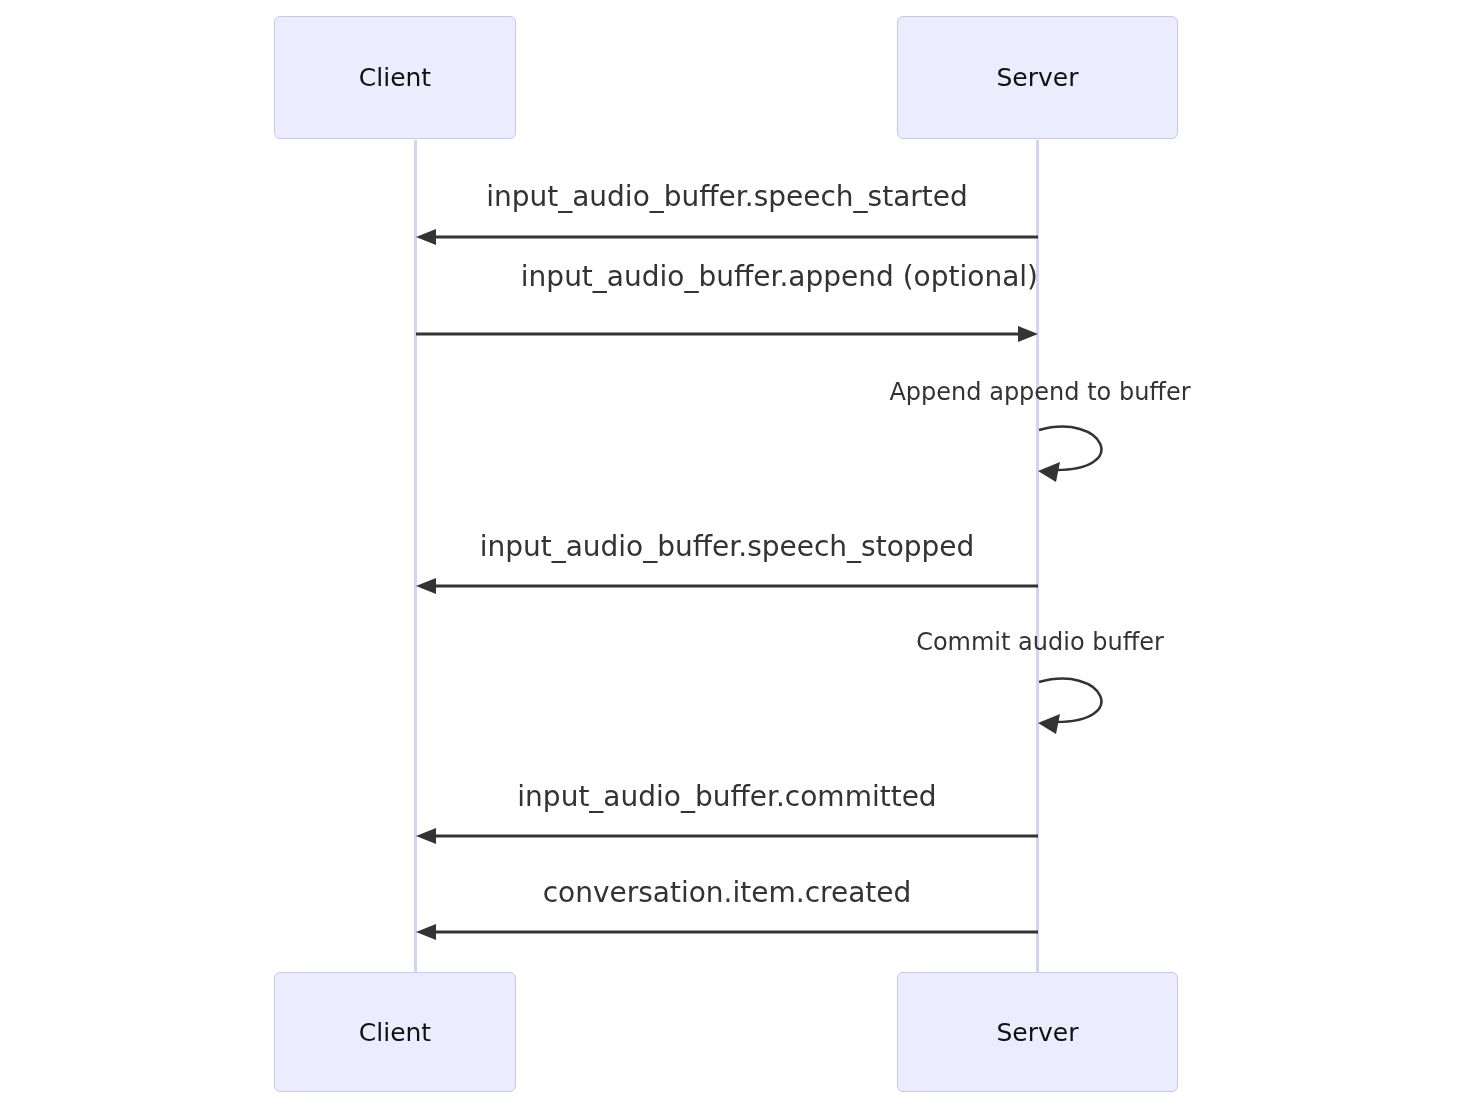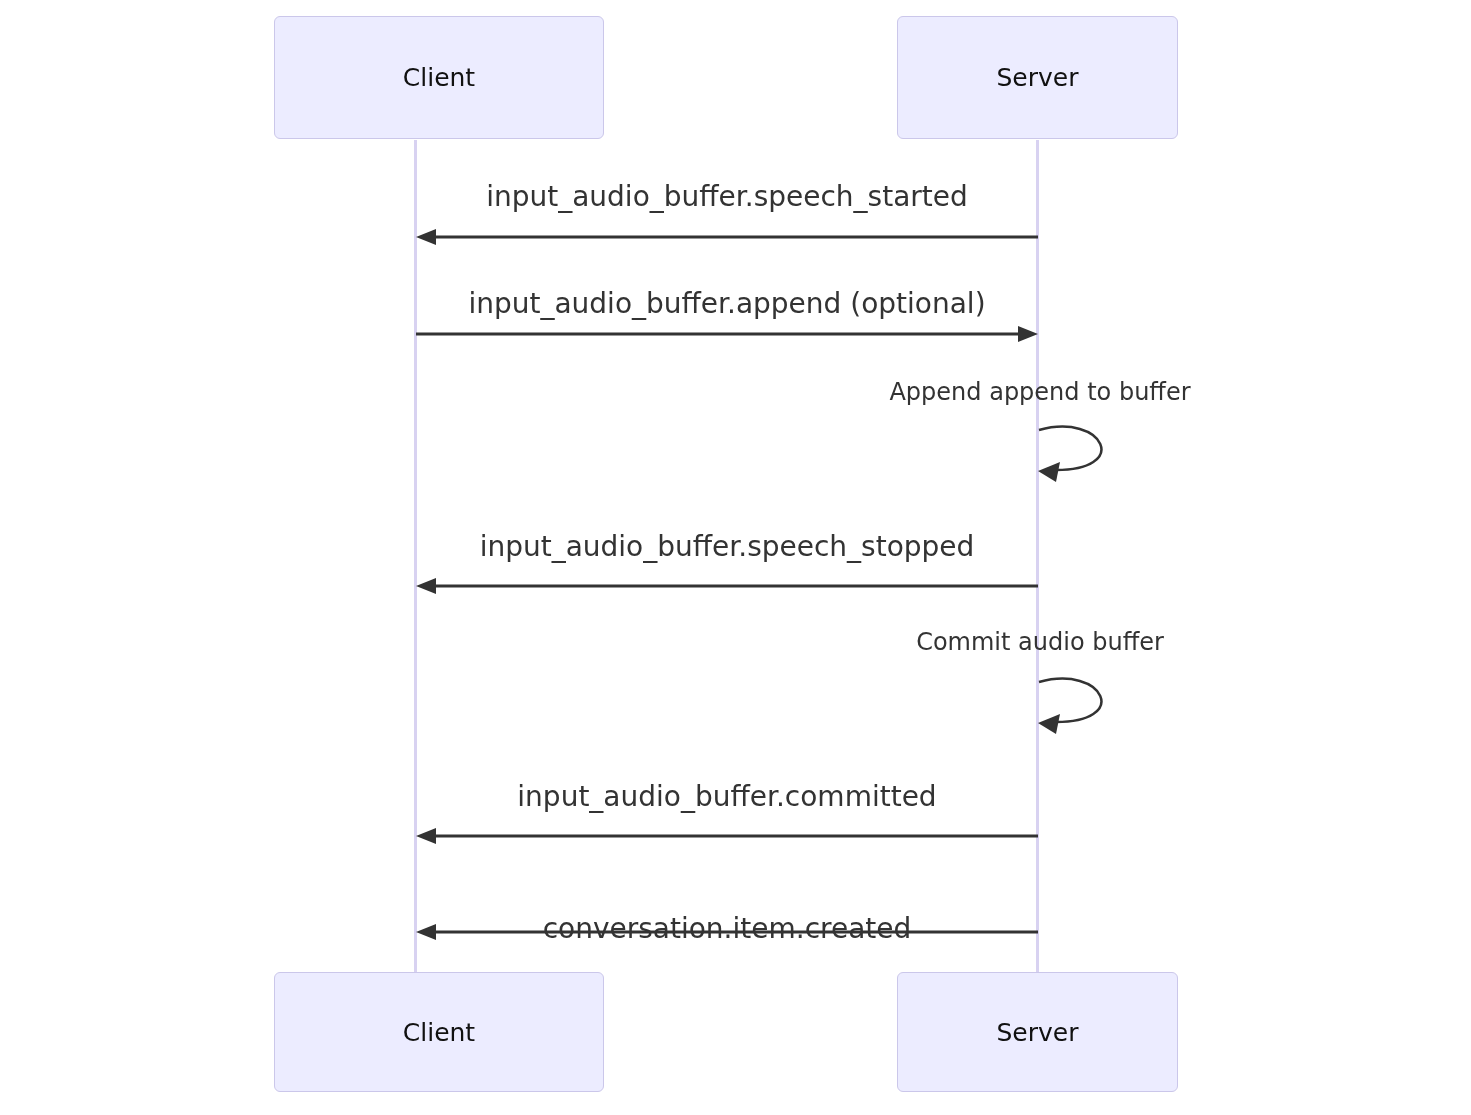--- a/index.html
+++ b/index.html
@@ -11,21 +11,21 @@
     position: relative;
     width: 1471px;
     height: 1115px;
     background: #ffffff;
     font-family: "DejaVu Sans", "Liberation Sans", sans-serif;
     overflow: hidden;
   }
   
   .actor-box {
     position: absolute;
-    width: 330px;
+    width: 242px;
     height: 123px;
     background: #ECECFF;
     border: 1px solid #CBC7EA;
     border-radius: 6px;
     display: flex;
     align-items: center;
     justify-content: center;
     font-size: 25px;
     color: #111111;
     box-sizing: border-box;
@@ -107,26 +107,26 @@
 
   
   .self-loop {
     position: absolute;
     left: 1036px;
     width: 100px;
     height: 60px;
   }
 
   .y-msg0 { top: 180px; }  .y-arr0 { top: 229px; }
-  .y-msg1 { top: 287px; }  .y-arr1 { top: 326px; }
+  .y-msg1 { top: 260px; text-align: right; }  .y-arr1 { top: 326px; }
   .y-msg2 { top: 375px; }  .y-loop2 { top: 424px; }
   .y-msg3 { top: 530px; }  .y-arr3 { top: 578px; }
   .y-msg4 { top: 625px; }  .y-loop4 { top: 676px; }
   .y-msg5 { top: 780px; text-align: center; }  .y-arr5 { top: 828px; }
-  .y-msg6 { top: 876px; margin-top: 36px; }  .y-arr6 { top: 924px; }
+  .y-msg6 { top: 876px; }  .y-arr6 { top: 924px; }
 </style>
 </head>
 <body>
 
 <div class="canvas">
 
   <div class="lifeline lifeline-client"></div>
   <div class="lifeline lifeline-server"></div>
 
   <div class="actor-box actor-client-top">

